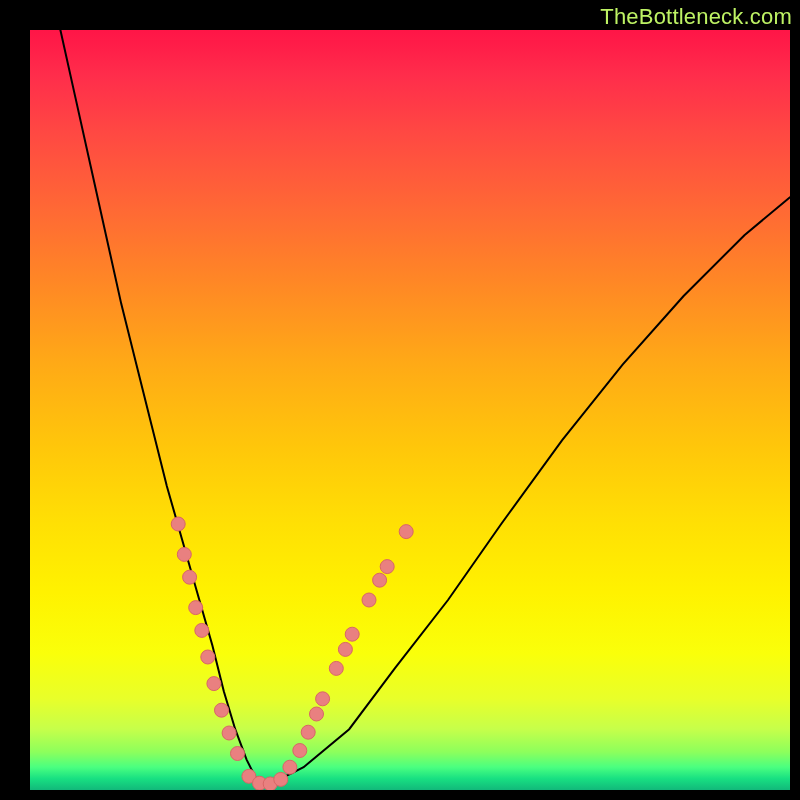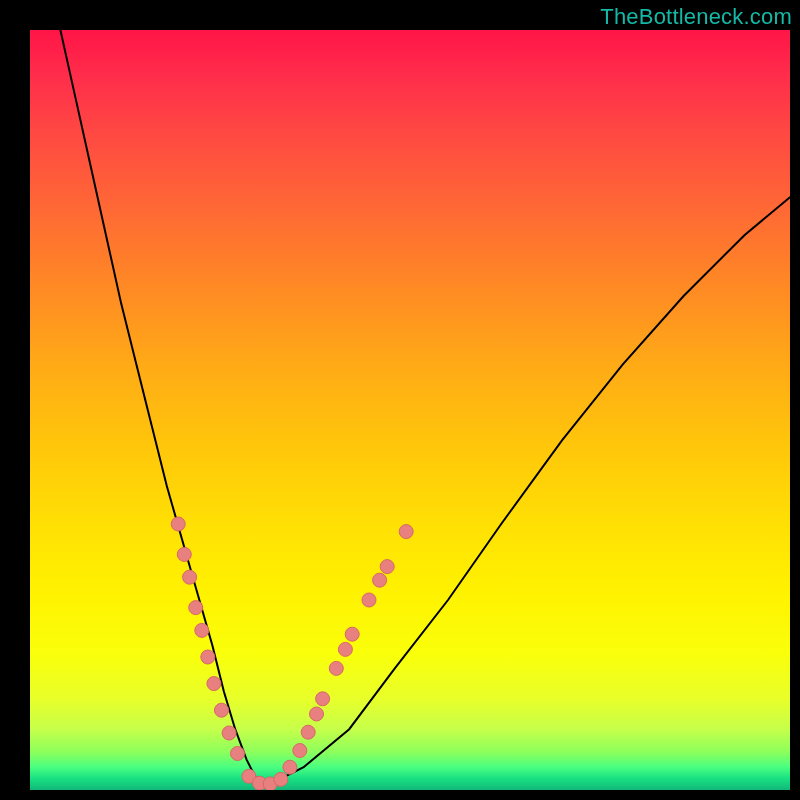--- a/index.html
+++ b/index.html
@@ -43,21 +43,21 @@
       #18e082 98.5%,
       #12b87a 100%
     );
   }
   .watermark {
     position: absolute;
     top: 4px;
     right: 8px;
     font-size: 22px;
     font-weight: 500;
-    color: #14b8a6;
+    color: #bef264;
     letter-spacing: 0.2px;
     user-select: none;
   }
   svg.curve-layer {
     position: absolute;
     left: 0;
     top: 0;
     width: 760px;
     height: 760px;
   }

